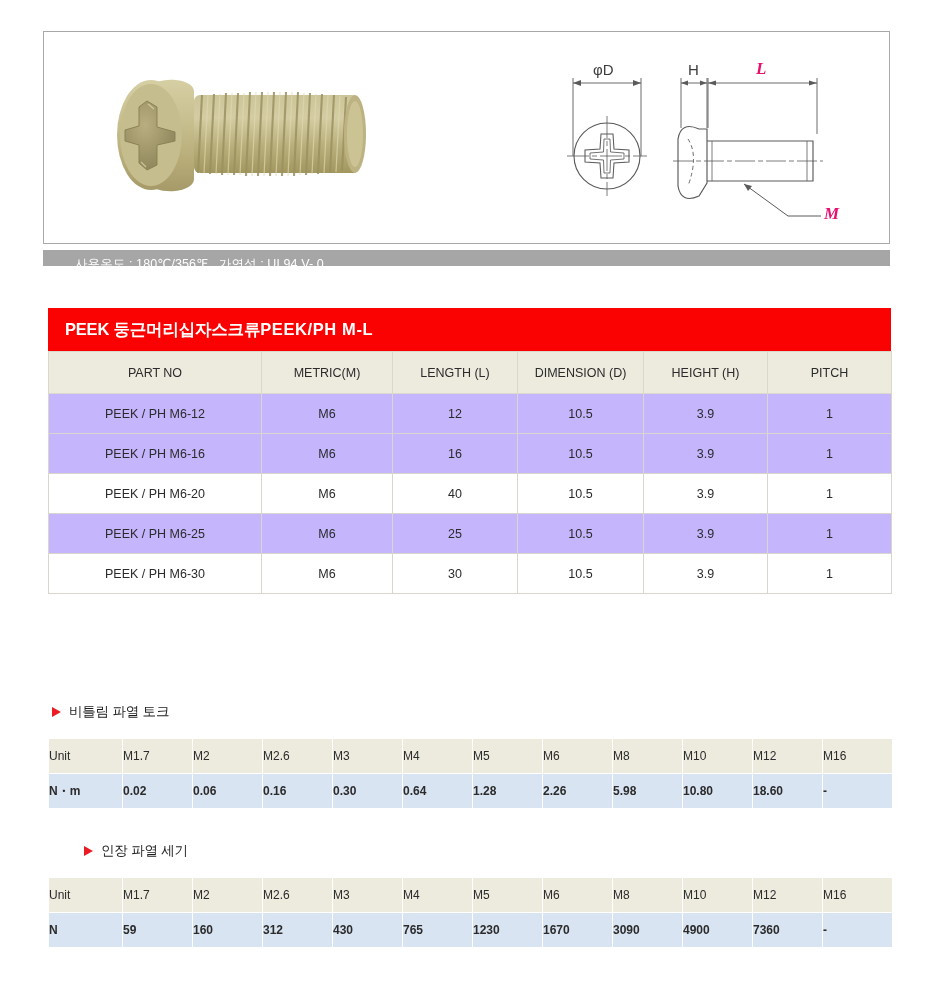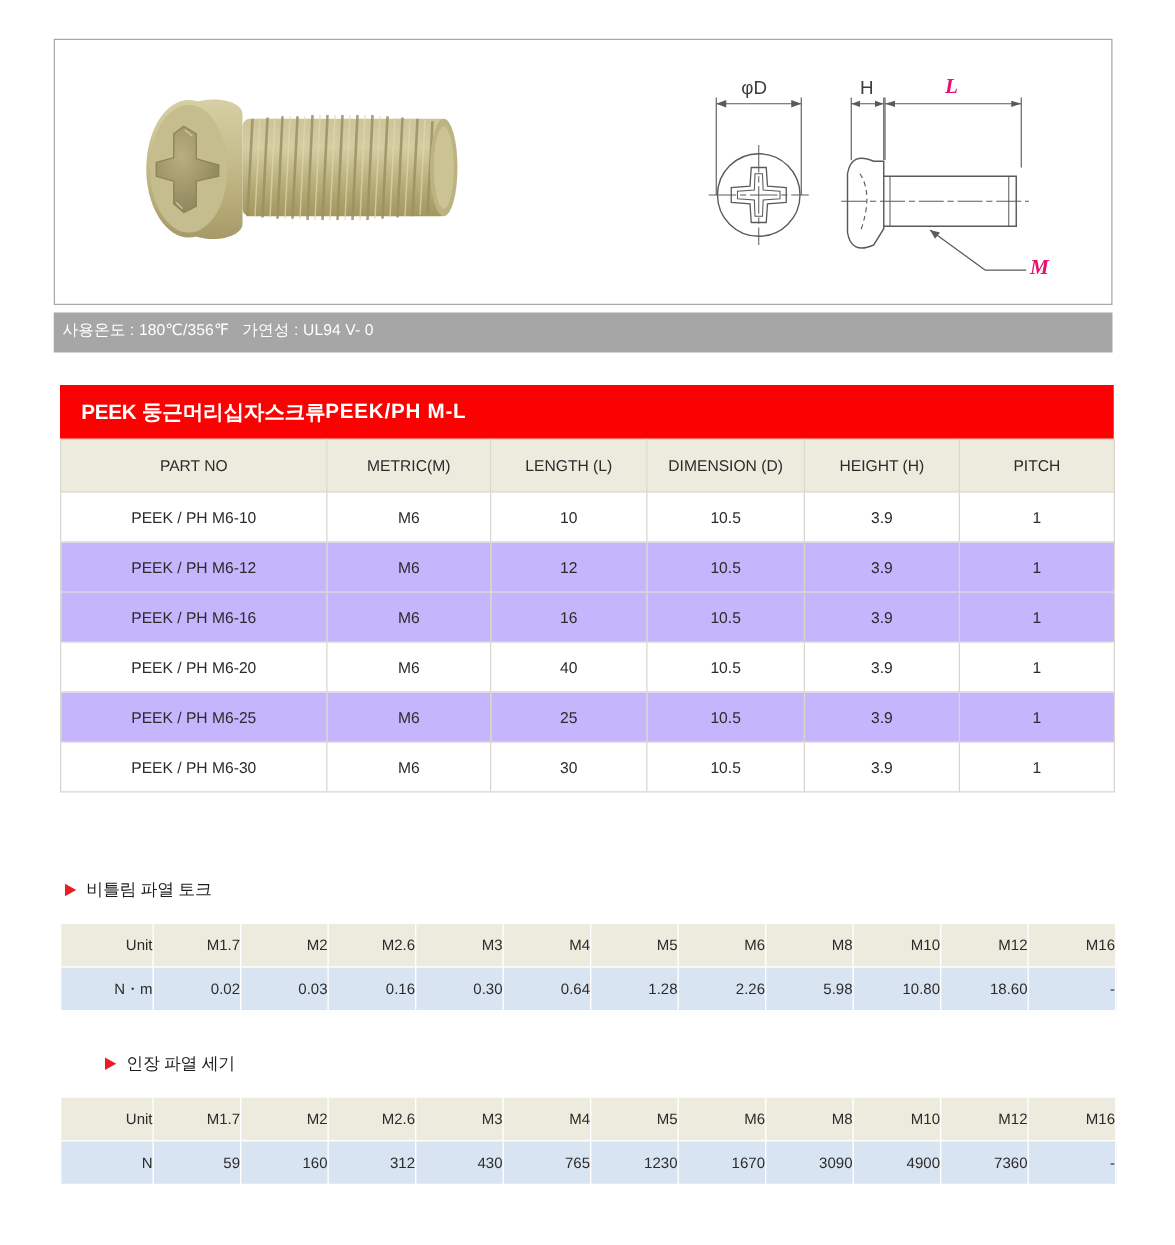--- a/index.html
+++ b/index.html
@@ -49,26 +49,26 @@
     left: 55px;
     top: 45px;
   }
 
   
   .spec-band {
     position: absolute;
     left: 43px;
     top: 250px;
     width: 847px;
-    height: 32px;
+    height: 16px;
     background: #a6a6a6;
     color: #ffffff;
     font-size: 12.5px;
     line-height: 28px;
-    padding-left: 7px;
+    padding-left: 32px;
     box-sizing: border-box;
     white-space: pre;
     letter-spacing: 0.1px;
   }
 
   
   .main-table-wrap {
     position: absolute;
     left: 48px;
     top: 308px;
@@ -150,31 +150,32 @@
   }
   table.small-table {
     border-collapse: collapse;
     width: 845px;
     table-layout: fixed;
   }
   table.small-table th,
   table.small-table td {
     border: 1px solid #ffffff;
     height: 34px;
-    text-align: right;
+    text-align: left;
     font-size: 12px;
     font-weight: normal;
     color: #2b2b2b;
     padding: 0;
   }
   table.small-table thead th {
     background: #edeade;
   }
   table.small-table tbody td {
     background: #d9e4f2;
+    font-weight: bold;
   }
   table.small-table col.unit-col { width: 74px; }
 
   .dim-label { font-size: 15px; fill: #3d3d3d; font-family: "Liberation Sans", sans-serif; }
   .dim-label-mag { font-size: 17px; fill: #e8106e; font-family: "Liberation Serif", serif; font-style: italic; font-weight: bold; }
 </style>
 </head>
 <body>
 
 <div class="product-panel">
@@ -331,28 +332,20 @@
       <tr>
         <th>PART NO</th>
         <th>METRIC(M)</th>
         <th>LENGTH (L)</th>
         <th>DIMENSION (D)</th>
         <th>HEIGHT (H)</th>
         <th>PITCH</th>
       </tr>
     </thead>
     <tbody>
-      <tr class="odd">
-        <td>PEEK / PH M6-10</td>
-        <td>M6</td>
-        <td>10</td>
-        <td>10.5</td>
-        <td>3.9</td>
-        <td>1</td>
-      </tr>
       <tr class="even">
         <td>PEEK / PH M6-12</td>
         <td>M6</td>
         <td>12</td>
         <td>10.5</td>
         <td>3.9</td>
         <td>1</td>
       </tr>
       <tr class="even">
         <td>PEEK / PH M6-16</td>
@@ -424,21 +417,21 @@
         <th>M8</th>
         <th>M10</th>
         <th>M12</th>
         <th>M16</th>
       </tr>
     </thead>
     <tbody>
       <tr>
         <td>N・m</td>
         <td>0.02</td>
-        <td>0.03</td>
+        <td>0.06</td>
         <td>0.16</td>
         <td>0.30</td>
         <td>0.64</td>
         <td>1.28</td>
         <td>2.26</td>
         <td>5.98</td>
         <td>10.80</td>
         <td>18.60</td>
         <td>-</td>
       </tr>

